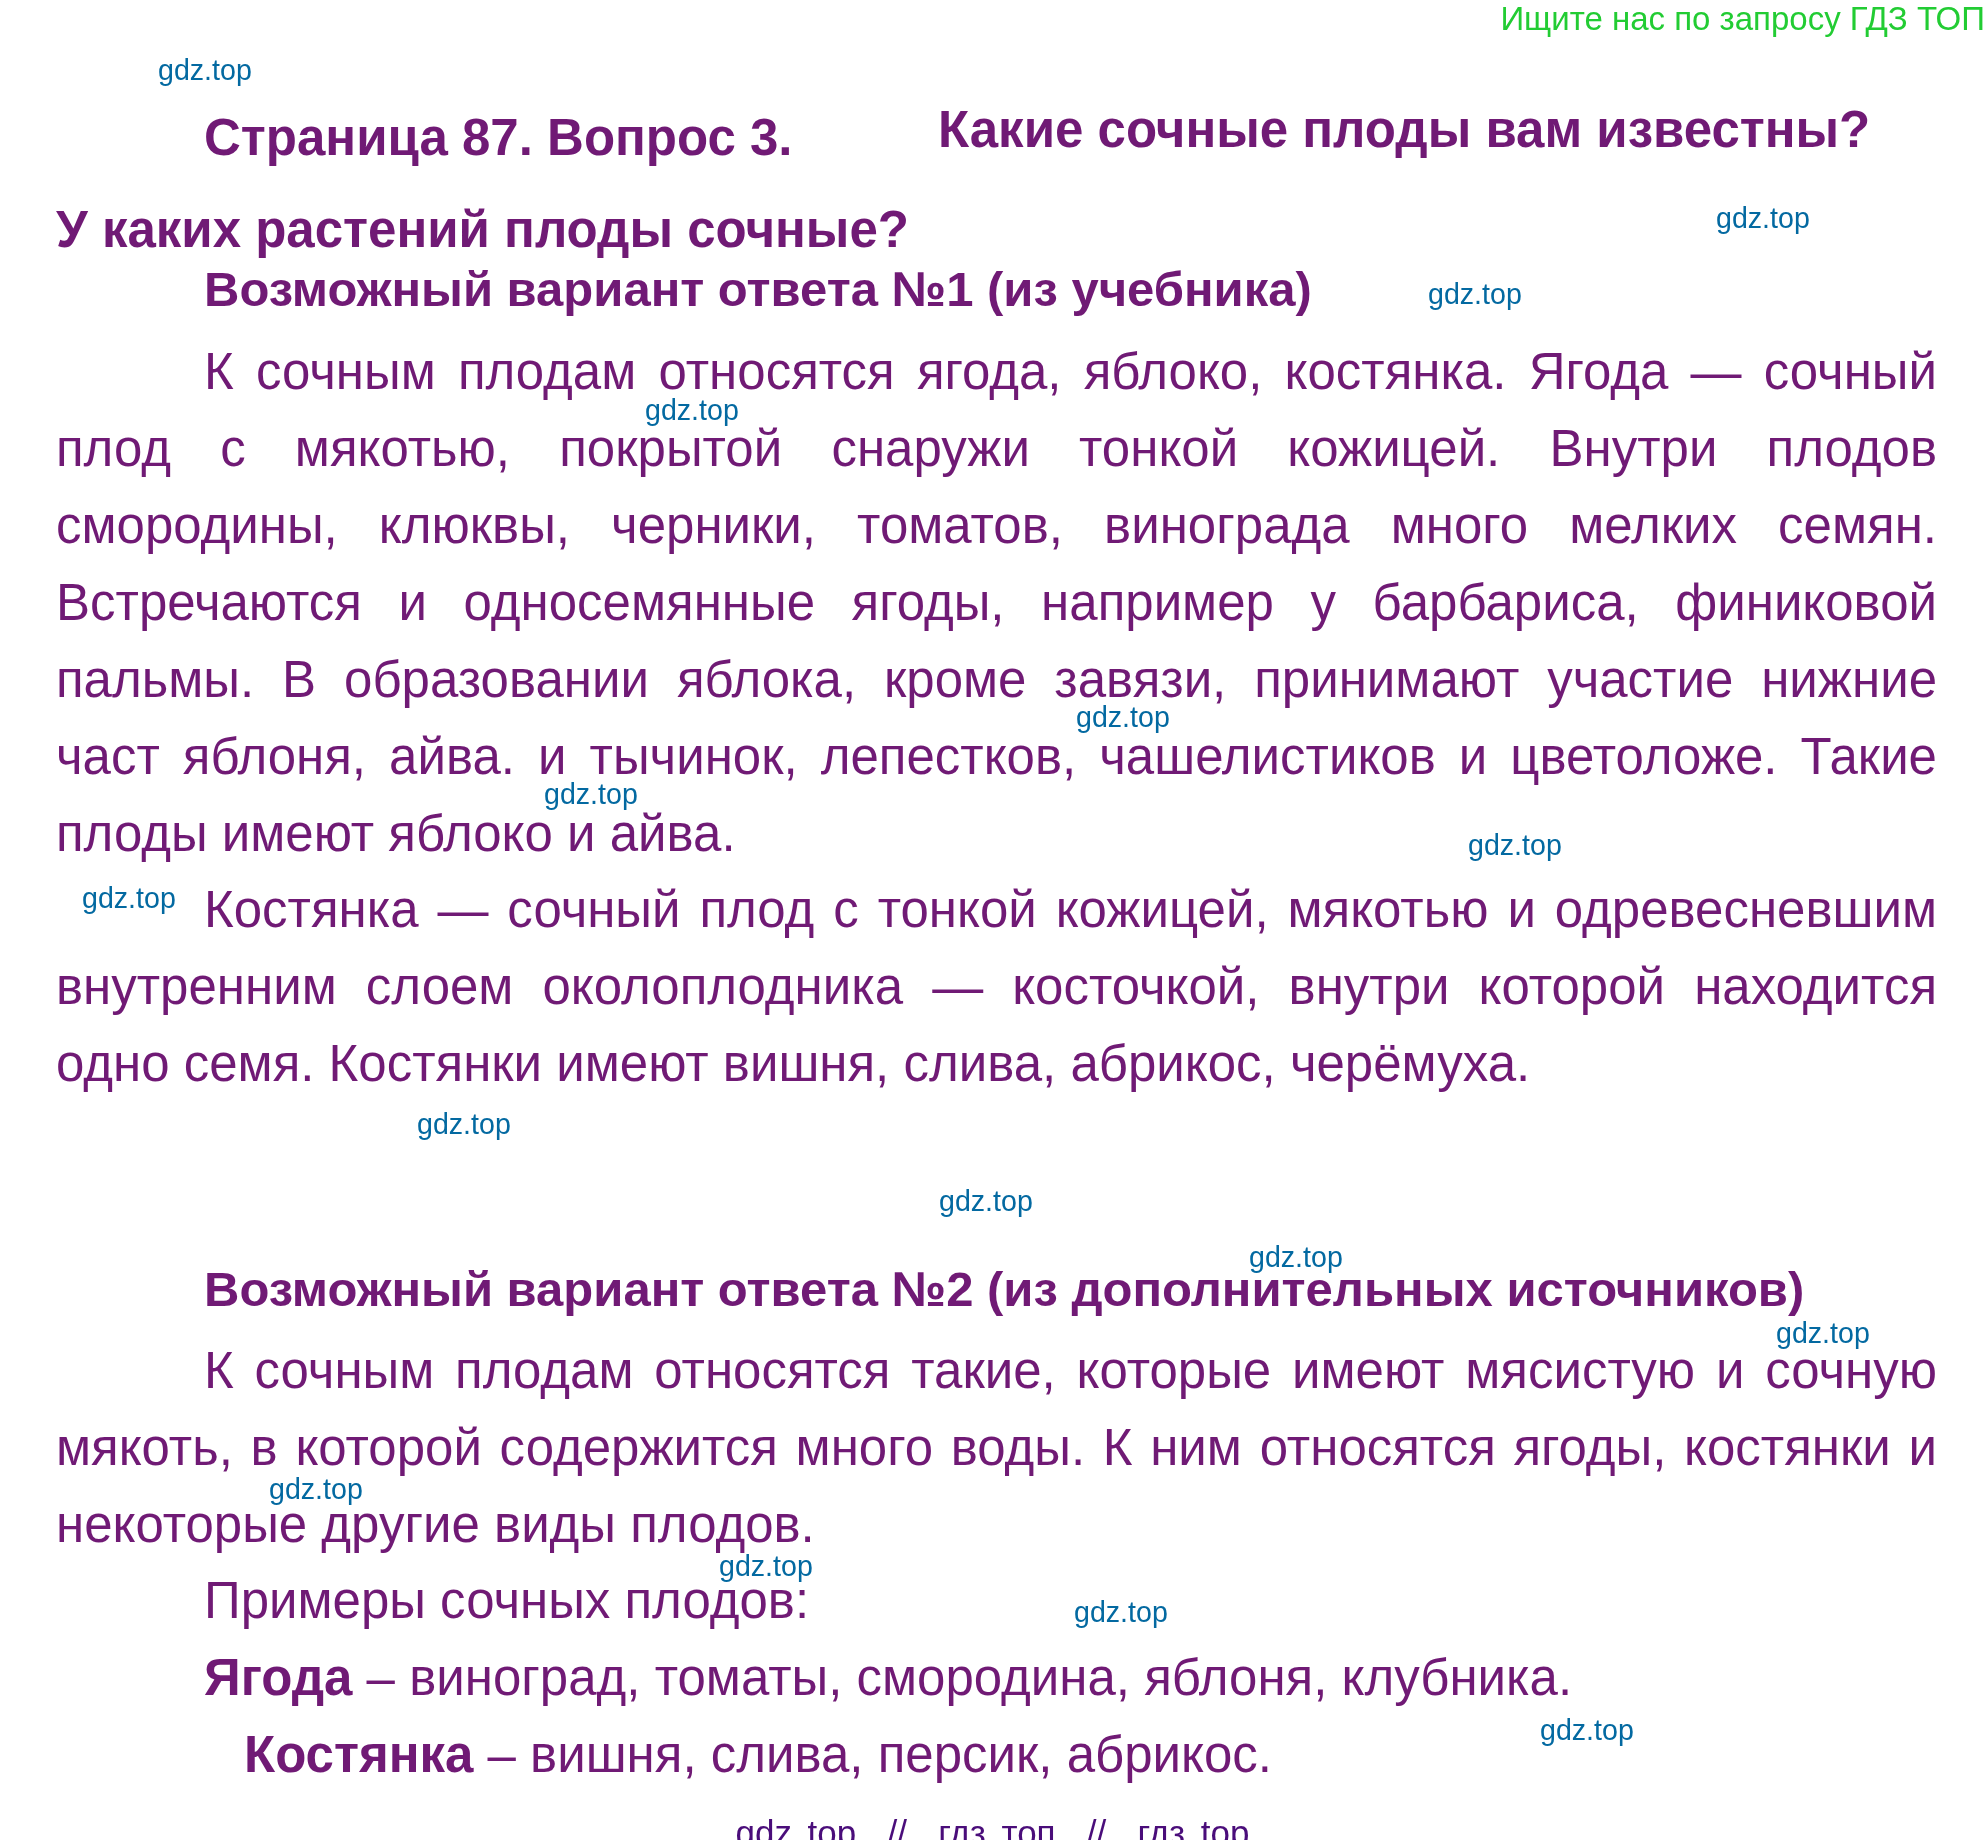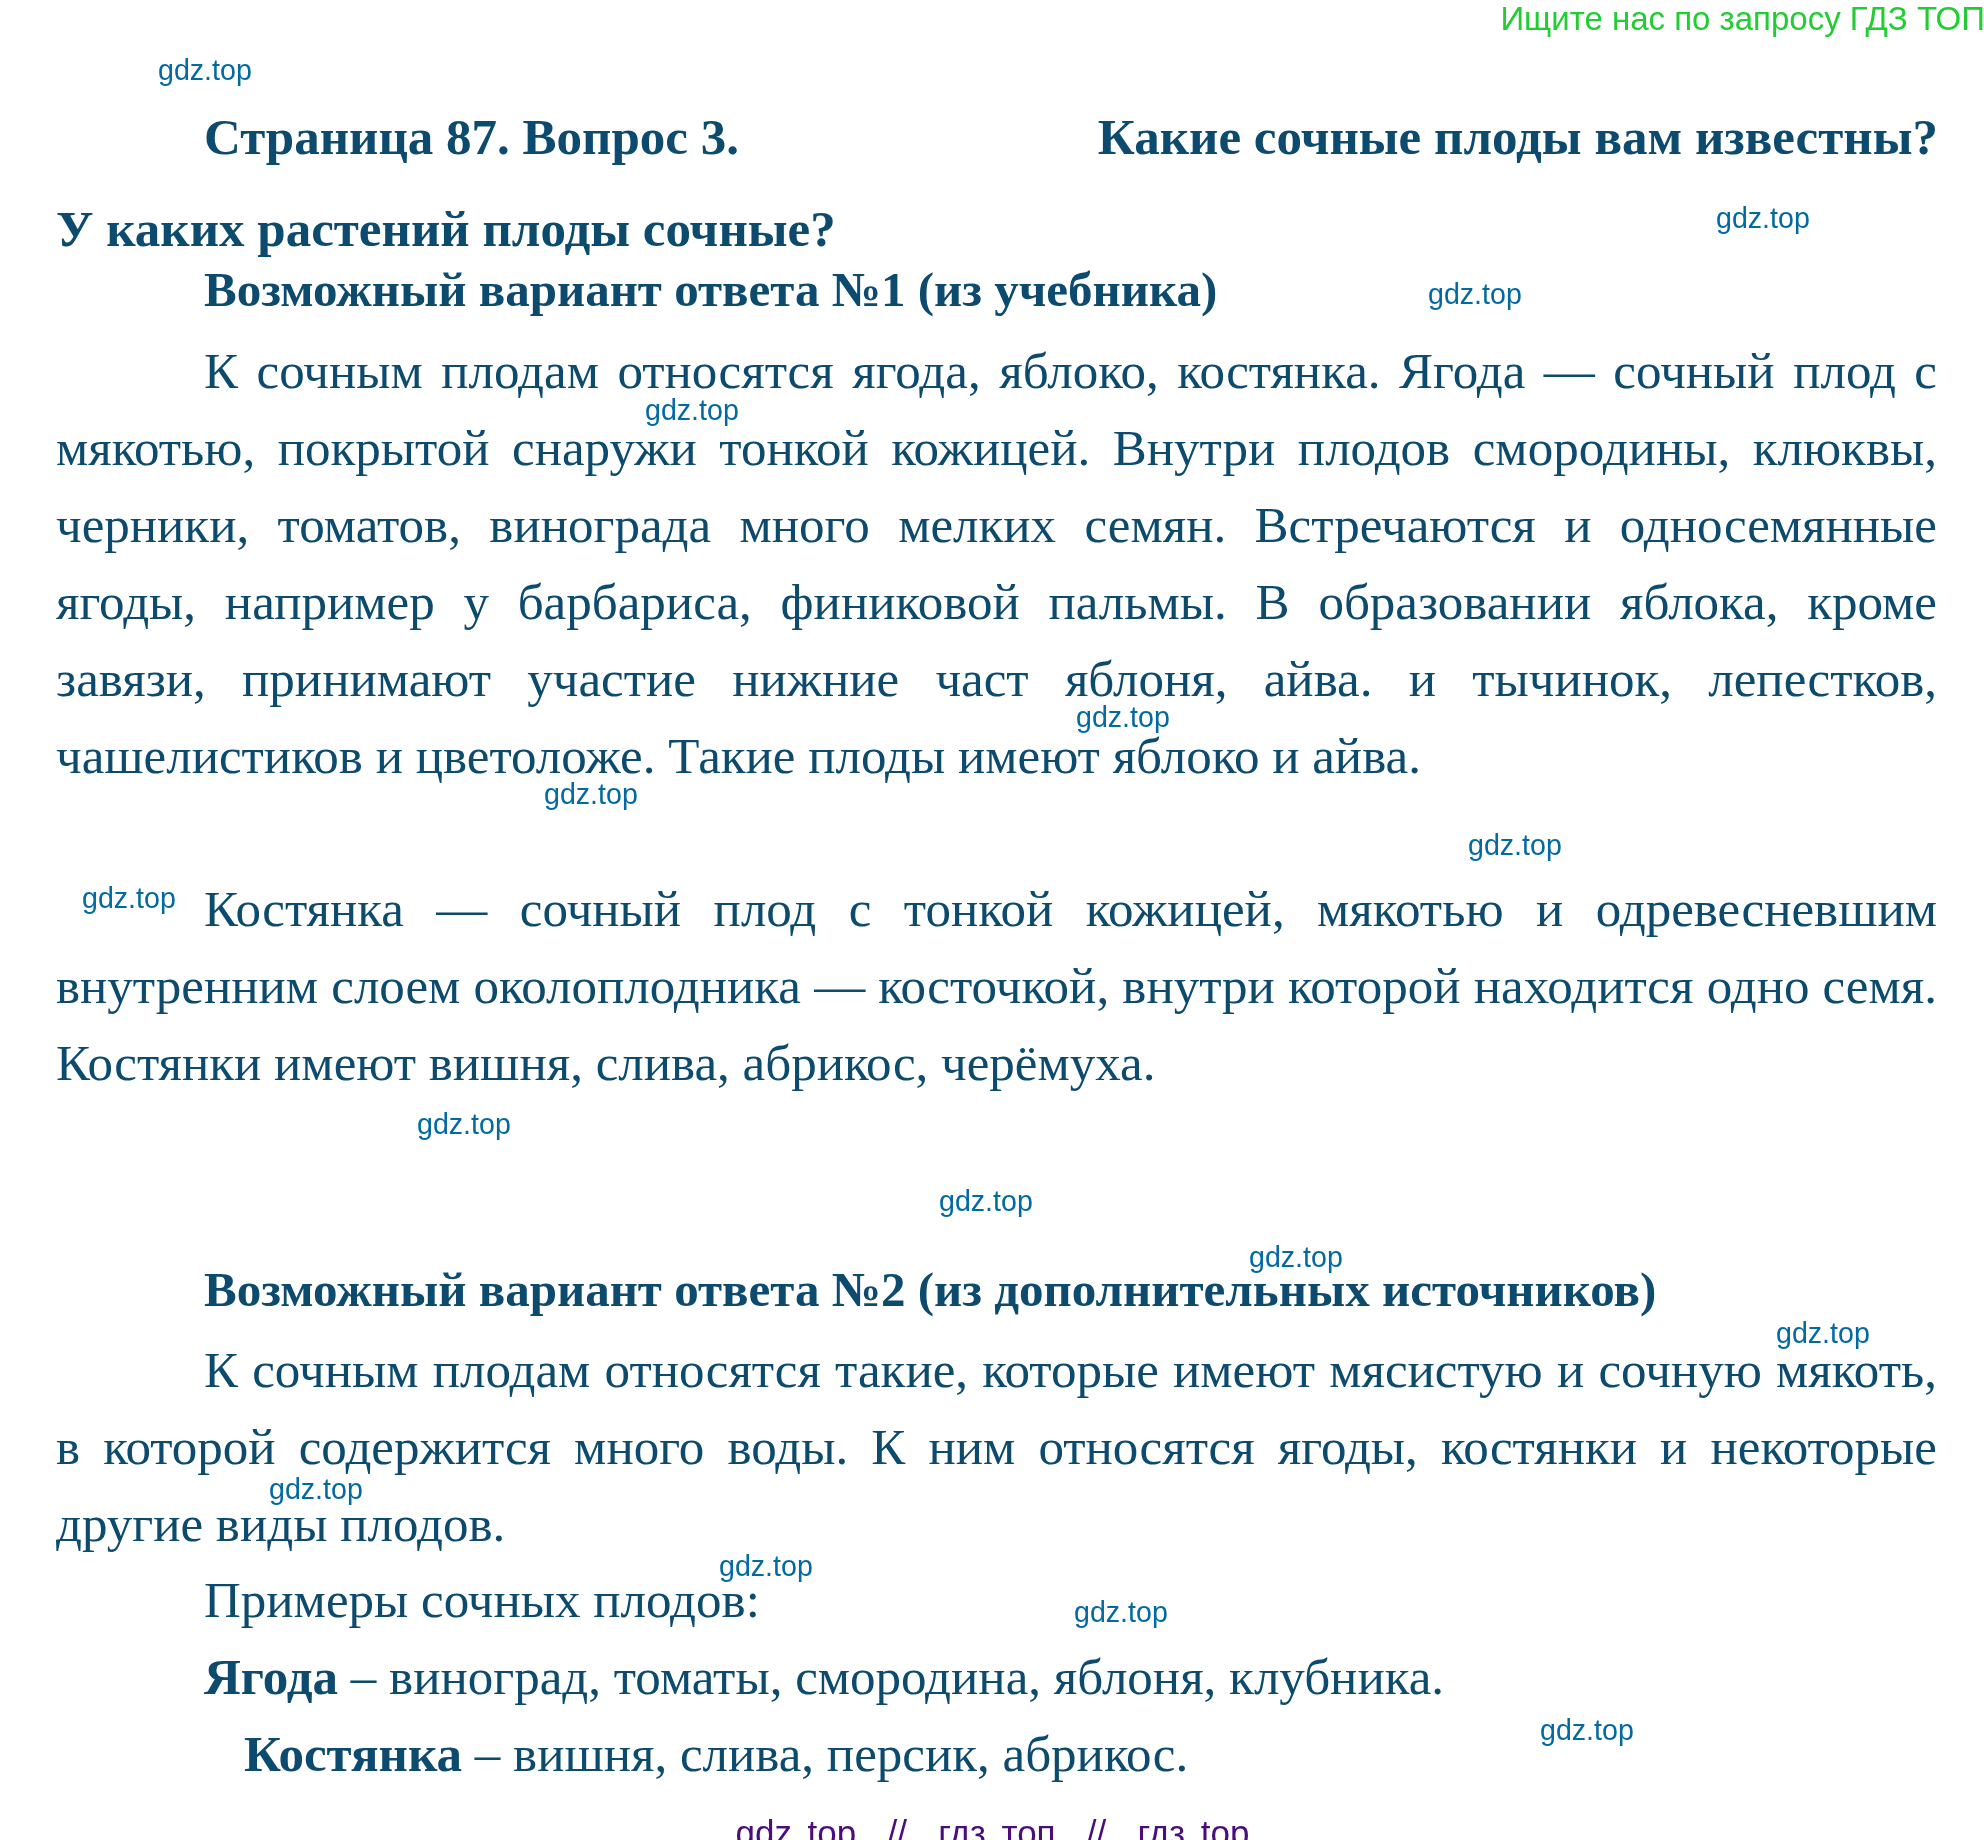--- a/index.html
+++ b/index.html
@@ -1,20 +1,20 @@
 <!DOCTYPE html>
 <html><head>
 <meta charset="utf-8">
 <style>
   html, body { margin: 0; padding: 0; background: #ffffff; }
   body { width: 1985px; height: 1840px; position: relative; overflow: hidden; }
   .abs { position: absolute; }
   .banner { top: 0; left: 0; width: 1985px; text-align: right; font-family: "Liberation Sans", sans-serif; font-size: 33px; color: #22cc33; line-height: 37px; }
   .wm { font-family: "Liberation Sans", sans-serif; font-size: 28.6px; color: #0369a1; position: absolute; white-space: nowrap; }
-  .serif { font-family: Liberation Serif, serif; color: #0c4a6e; }
+  .serif { font-family: Liberation Sans, sans-serif; color: #701a75; }
   .title { font-size: 51px; font-weight: bold; line-height: 77px; }
   .h2 { font-size: 49px; font-weight: bold; }
   .para { font-size: 51px; line-height: 77px; text-align: justify; text-align-last: left; }
   .block { position: absolute; left: 56px; width: 1881px; }
   .indent { text-indent: 148px; }
   .bold { font-weight: bold; }
   .footer { position: absolute; top: 1813px; left: 0; width: 1985px; text-align: center; font-family: "Liberation Sans", sans-serif; font-size: 35px; color: #4a0d7a; word-spacing: 5.9px; }
 </style>
 </head>
 <body>
@@ -32,21 +32,21 @@
 <span class="wm" style="left:417px;top:1108px;">gdz.top</span>
 <span class="wm" style="left:939px;top:1185px;">gdz.top</span>
 <span class="wm" style="left:1249px;top:1241px;">gdz.top</span>
 <span class="wm" style="left:1776px;top:1317px;">gdz.top</span>
 <span class="wm" style="left:269px;top:1473px;">gdz.top</span>
 <span class="wm" style="left:719px;top:1550px;">gdz.top</span>
 <span class="wm" style="left:1074px;top:1596px;">gdz.top</span>
 <span class="wm" style="left:1540px;top:1714px;">gdz.top</span>
 
 <div class="abs serif title" style="left:204px;top:99px;">Страница 87. Вопрос 3.</div>
-<div class="abs serif title" style="left:938px;top:99px;width:1000px;text-align:right;">Какие сочные плоды вам известны?</div>
+<div class="abs serif title" style="left:938px;top:91px;width:1000px;">Какие сочные плоды вам известны?</div>
 <div class="abs serif title" style="left:56px;top:191px;">У каких растений плоды сочные?</div>
 
 <div class="abs serif h2" style="left:204px;top:261px;">Возможный вариант ответа №1 (из учебника)</div>
 <div class="block serif para indent" style="top:333px;">К сочным плодам относятся ягода, яблоко, костянка. Ягода — сочный плод с мякотью, покрытой снаружи тонкой кожицей. Внутри плодов смородины, клюквы, черники, томатов, винограда много мелких семян. Встречаются и односемянные ягоды, например у барбариса, финиковой пальмы. В образовании яблока, кроме завязи, принимают участие нижние част яблоня, айва. и тычинок, лепестков, чашелистиков и цветоложе. Такие плоды имеют яблоко и айва.</div>
 <div class="block serif para indent" style="top:871px;">Костянка — сочный плод с тонкой кожицей, мякотью и одревесневшим внутренним слоем околоплодника — косточкой, внутри которой находится одно семя. Костянки имеют вишня, слива, абрикос, черёмуха.</div>
 
 <div class="abs serif h2" style="left:204px;top:1261px;">Возможный вариант ответа №2 (из дополнительных источников)</div>
 <div class="block serif para indent" style="top:1332px;">К сочным плодам относятся такие, которые имеют мясистую и сочную мякоть, в которой содержится много воды. К ним относятся ягоды, костянки и некоторые другие виды плодов.</div>
 <div class="abs serif para" style="left:204px;top:1562px;">Примеры сочных плодов:</div>
 <div class="abs serif para" style="left:204px;top:1639px;">

